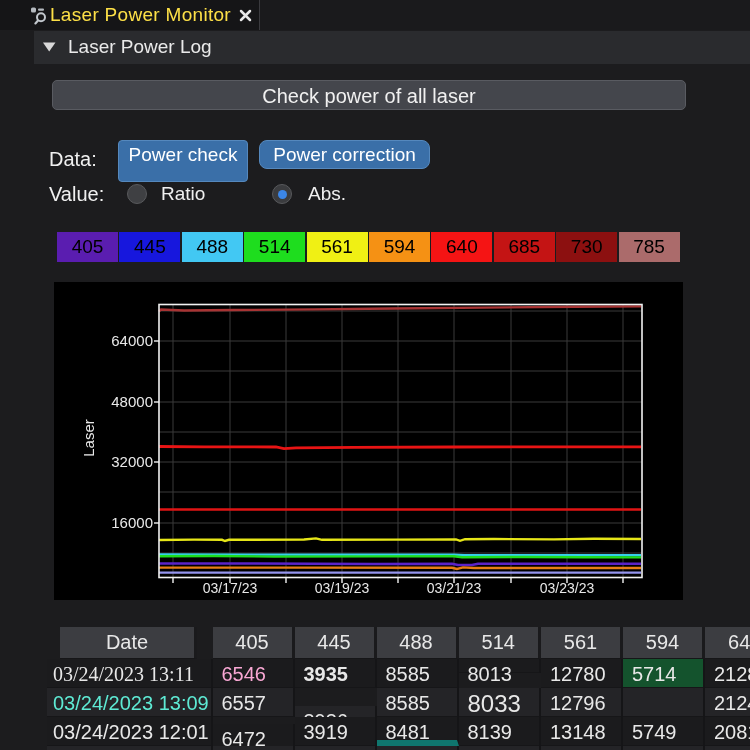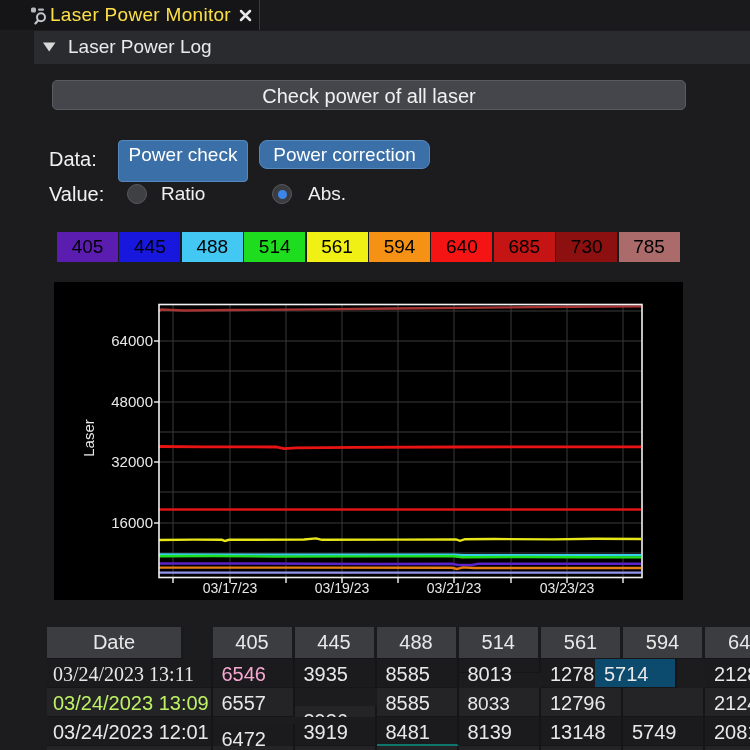--- a/index.html
+++ b/index.html
@@ -118,48 +118,48 @@
   </g>
   <g fill="#e8e8e8" font-family="Liberation Sans" font-size="14">
     <text x="176" y="311" text-anchor="middle">03/17/23</text>
     <text x="288" y="311" text-anchor="middle">03/19/23</text>
     <text x="400" y="311" text-anchor="middle">03/21/23</text>
     <text x="513" y="311" text-anchor="middle">03/23/23</text>
   </g>
 </svg>
 
 <div id="table">
-    <div class="abs" style="left:47px;top:627px;width:137px;height:32px;background:#3c3d41;box-sizing:border-box;font-size:20px;color:#e8e8e8;line-height:31px;border-right:3px solid #1a1a1c;border-bottom:1px solid #161618;text-align:center;">Date</div>
+    <div class="abs" style="left:60px;top:627px;width:137px;height:32px;background:#3c3d41;box-sizing:border-box;font-size:20px;color:#e8e8e8;line-height:31px;border-right:3px solid #1a1a1c;border-bottom:1px solid #161618;text-align:center;">Date</div>
     <div class="abs" style="left:212.5px;top:627px;width:82px;height:32px;background:#3c3d41;box-sizing:border-box;font-size:20px;color:#e8e8e8;line-height:31px;border-right:3px solid #1a1a1c;border-bottom:1px solid #161618;text-align:center;">405</div>
     <div class="abs" style="left:294.5px;top:627px;width:82px;height:32px;background:#3c3d41;box-sizing:border-box;font-size:20px;color:#e8e8e8;line-height:31px;border-right:3px solid #1a1a1c;border-bottom:1px solid #161618;text-align:center;">445</div>
     <div class="abs" style="left:376.5px;top:627px;width:82px;height:32px;background:#3c3d41;box-sizing:border-box;font-size:20px;color:#e8e8e8;line-height:31px;border-right:3px solid #1a1a1c;border-bottom:1px solid #161618;text-align:center;">488</div>
     <div class="abs" style="left:458.5px;top:627px;width:82.5px;height:32px;background:#3c3d41;box-sizing:border-box;font-size:20px;color:#e8e8e8;line-height:31px;border-right:3px solid #1a1a1c;border-bottom:1px solid #161618;text-align:center;">514</div>
     <div class="abs" style="left:541px;top:627px;width:82px;height:32px;background:#3c3d41;box-sizing:border-box;font-size:20px;color:#e8e8e8;line-height:31px;border-right:3px solid #1a1a1c;border-bottom:1px solid #161618;text-align:center;">561</div>
     <div class="abs" style="left:623px;top:627px;width:82px;height:32px;background:#3c3d41;box-sizing:border-box;font-size:20px;color:#e8e8e8;line-height:31px;border-right:3px solid #1a1a1c;border-bottom:1px solid #161618;text-align:center;">594</div>
     <div class="abs" style="left:705px;top:627px;width:82.5px;height:32px;background:#3c3d41;box-sizing:border-box;font-size:20px;color:#e8e8e8;line-height:31px;border-right:3px solid #1a1a1c;border-bottom:1px solid #161618;text-align:center;">640</div>
     <div class="abs" style="left:47px;top:659px;width:165.5px;height:29px;background:#1b1b1d;box-sizing:border-box;font-size:20px;color:#e8e8e8;line-height:31px;border-right:2px solid #151517;border-bottom:1px solid #161618;padding-left:6px;font-family:Liberation Serif, serif;">03/24/2023 13:11</div>
     <div class="abs" style="left:212.5px;top:659px;width:82px;height:29px;background:#1b1b1d;box-sizing:border-box;font-size:20px;color:#f9a8d4;line-height:31px;border-right:2px solid #151517;border-bottom:1px solid #161618;padding-left:9px;">6546</div>
-    <div class="abs" style="left:294.5px;top:659px;width:82px;height:29px;background:#1b1b1d;box-sizing:border-box;font-size:20px;color:#e8e8e8;line-height:31px;border-right:2px solid #151517;border-bottom:1px solid #161618;padding-left:9px;">3935</div>
+    <div class="abs" style="left:294.5px;top:659px;width:82px;height:29px;background:#1b1b1d;box-sizing:border-box;font-size:20px;color:#e8e8e8;line-height:31px;border-right:2px solid #151517;border-bottom:1px solid #161618;padding-left:9px;font-weight:bold;">3935</div>
     <div class="abs" style="left:376.5px;top:659px;width:82px;height:29px;background:#1b1b1d;box-sizing:border-box;font-size:20px;color:#e8e8e8;line-height:31px;border-right:2px solid #151517;border-bottom:1px solid #161618;padding-left:9px;">8585</div>
     <div class="abs" style="left:458.5px;top:659px;width:82.5px;height:14px;background:#1b1b1d;box-sizing:border-box;font-size:20px;color:#e8e8e8;line-height:31px;border-right:2px solid #151517;border-bottom:1px solid #161618;padding-left:9px;">8013</div>
     <div class="abs" style="left:541px;top:659px;width:82px;height:29px;background:#1b1b1d;box-sizing:border-box;font-size:20px;color:#e8e8e8;line-height:31px;border-right:2px solid #151517;border-bottom:1px solid #161618;padding-left:9px;">12780</div>
-    <div class="abs" style="left:595px;top:659px;width:82px;height:29px;background:#0c4a6e;box-sizing:border-box;font-size:20px;color:#e8e8e8;line-height:31px;border-right:2px solid #151517;border-bottom:1px solid #161618;padding-left:9px;">5714</div>
+    <div class="abs" style="left:623px;top:659px;width:82px;height:29px;background:#14532d;box-sizing:border-box;font-size:20px;color:#e8e8e8;line-height:31px;border-right:2px solid #151517;border-bottom:1px solid #161618;padding-left:9px;">5714</div>
     <div class="abs" style="left:705px;top:659px;width:82.5px;height:29px;background:#1b1b1d;box-sizing:border-box;font-size:20px;color:#e8e8e8;line-height:31px;border-right:2px solid #151517;border-bottom:1px solid #161618;padding-left:9px;">21283</div>
-    <div class="abs" style="left:47px;top:688px;width:165.5px;height:29px;background:#242427;box-sizing:border-box;font-size:20px;color:#bef264;line-height:31px;border-right:2px solid #151517;border-bottom:1px solid #161618;padding-left:6px;">03/24/2023 13:09</div>
+    <div class="abs" style="left:47px;top:688px;width:165.5px;height:29px;background:#242427;box-sizing:border-box;font-size:20px;color:#5eead4;line-height:31px;border-right:2px solid #151517;border-bottom:1px solid #161618;padding-left:6px;">03/24/2023 13:09</div>
     <div class="abs" style="left:212.5px;top:688px;width:82px;height:29px;background:#242427;box-sizing:border-box;font-size:20px;color:#e8e8e8;line-height:31px;border-right:2px solid #151517;border-bottom:1px solid #161618;padding-left:9px;">6557</div>
     <div class="abs" style="left:294.5px;top:706px;width:82px;height:29px;background:#242427;box-sizing:border-box;font-size:20px;color:#e8e8e8;line-height:31px;border-right:2px solid #151517;border-bottom:1px solid #161618;padding-left:9px;">3936</div>
     <div class="abs" style="left:376.5px;top:688px;width:82px;height:29px;background:#242427;box-sizing:border-box;font-size:20px;color:#e8e8e8;line-height:31px;border-right:2px solid #151517;border-bottom:1px solid #161618;padding-left:9px;">8585</div>
-    <div class="abs" style="left:458.5px;top:688px;width:82.5px;height:29px;background:#242427;box-sizing:border-box;font-size:19px;color:#e8e8e8;line-height:31px;border-right:2px solid #151517;border-bottom:1px solid #161618;padding-left:9px;">8033</div>
+    <div class="abs" style="left:458.5px;top:688px;width:82.5px;height:29px;background:#242427;box-sizing:border-box;font-size:24px;color:#e8e8e8;line-height:31px;border-right:2px solid #151517;border-bottom:1px solid #161618;padding-left:9px;">8033</div>
     <div class="abs" style="left:541px;top:688px;width:82px;height:29px;background:#242427;box-sizing:border-box;font-size:20px;color:#e8e8e8;line-height:31px;border-right:2px solid #151517;border-bottom:1px solid #161618;padding-left:9px;">12796</div>
     <div class="abs" style="left:623px;top:688px;width:82px;height:29px;background:#242427;box-sizing:border-box;font-size:20px;color:#e8e8e8;line-height:31px;border-right:2px solid #151517;border-bottom:1px solid #161618;padding-left:9px;"></div>
     <div class="abs" style="left:705px;top:688px;width:82.5px;height:29px;background:#242427;box-sizing:border-box;font-size:20px;color:#e8e8e8;line-height:31px;border-right:2px solid #151517;border-bottom:1px solid #161618;padding-left:9px;">21244</div>
     <div class="abs" style="left:47px;top:717px;width:165.5px;height:29px;background:#1b1b1d;box-sizing:border-box;font-size:20px;color:#e8e8e8;line-height:31px;border-right:2px solid #151517;border-bottom:1px solid #161618;padding-left:6px;">03/24/2023 12:01</div>
     <div class="abs" style="left:212.5px;top:724px;width:82px;height:29px;background:#1b1b1d;box-sizing:border-box;font-size:20px;color:#e8e8e8;line-height:31px;border-right:2px solid #151517;border-bottom:1px solid #161618;padding-left:9px;">6472</div>
     <div class="abs" style="left:294.5px;top:717px;width:82px;height:29px;background:#1b1b1d;box-sizing:border-box;font-size:20px;color:#e8e8e8;line-height:31px;border-right:2px solid #151517;border-bottom:1px solid #161618;padding-left:9px;">3919</div>
-    <div class="abs" style="left:376.5px;top:717px;width:82px;height:29px;background:#1b1b1d;box-sizing:border-box;font-size:20px;color:#e8e8e8;line-height:31px;border-right:2px solid #151517;border-bottom:2px solid #0f766e;padding-left:9px;">8481</div>
+    <div class="abs" style="left:376.5px;top:717px;width:82px;height:29px;background:#1b1b1d;box-sizing:border-box;font-size:20px;color:#e8e8e8;line-height:31px;border-right:2px solid #151517;border-bottom:6px solid #0f766e;padding-left:9px;">8481</div>
     <div class="abs" style="left:458.5px;top:717px;width:82.5px;height:29px;background:#1b1b1d;box-sizing:border-box;font-size:20px;color:#e8e8e8;line-height:31px;border-right:2px solid #151517;border-bottom:1px solid #161618;padding-left:9px;">8139</div>
     <div class="abs" style="left:541px;top:717px;width:82px;height:29px;background:#1b1b1d;box-sizing:border-box;font-size:20px;color:#e8e8e8;line-height:31px;border-right:2px solid #151517;border-bottom:1px solid #161618;padding-left:9px;">13148</div>
     <div class="abs" style="left:623px;top:717px;width:82px;height:29px;background:#1b1b1d;box-sizing:border-box;font-size:20px;color:#e8e8e8;line-height:31px;border-right:2px solid #151517;border-bottom:1px solid #161618;padding-left:9px;">5749</div>
     <div class="abs" style="left:705px;top:717px;width:82.5px;height:29px;background:#1b1b1d;box-sizing:border-box;font-size:20px;color:#e8e8e8;line-height:31px;border-right:2px solid #151517;border-bottom:1px solid #161618;padding-left:9px;">20813</div>
     <div class="abs" style="left:47px;top:746px;width:165.5px;height:4px;background:#242427;box-sizing:border-box;border-right:2px solid #151517;"></div>
     <div class="abs" style="left:212.5px;top:746px;width:82px;height:4px;background:#242427;box-sizing:border-box;border-right:2px solid #151517;"></div>
     <div class="abs" style="left:294.5px;top:746px;width:82px;height:4px;background:#242427;box-sizing:border-box;border-right:2px solid #151517;"></div>
     <div class="abs" style="left:376.5px;top:746px;width:82px;height:4px;background:#242427;box-sizing:border-box;border-right:2px solid #151517;"></div>
     <div class="abs" style="left:458.5px;top:746px;width:82.5px;height:4px;background:#242427;box-sizing:border-box;border-right:2px solid #151517;"></div>
     <div class="abs" style="left:541px;top:746px;width:82px;height:4px;background:#242427;box-sizing:border-box;border-right:2px solid #151517;"></div>

